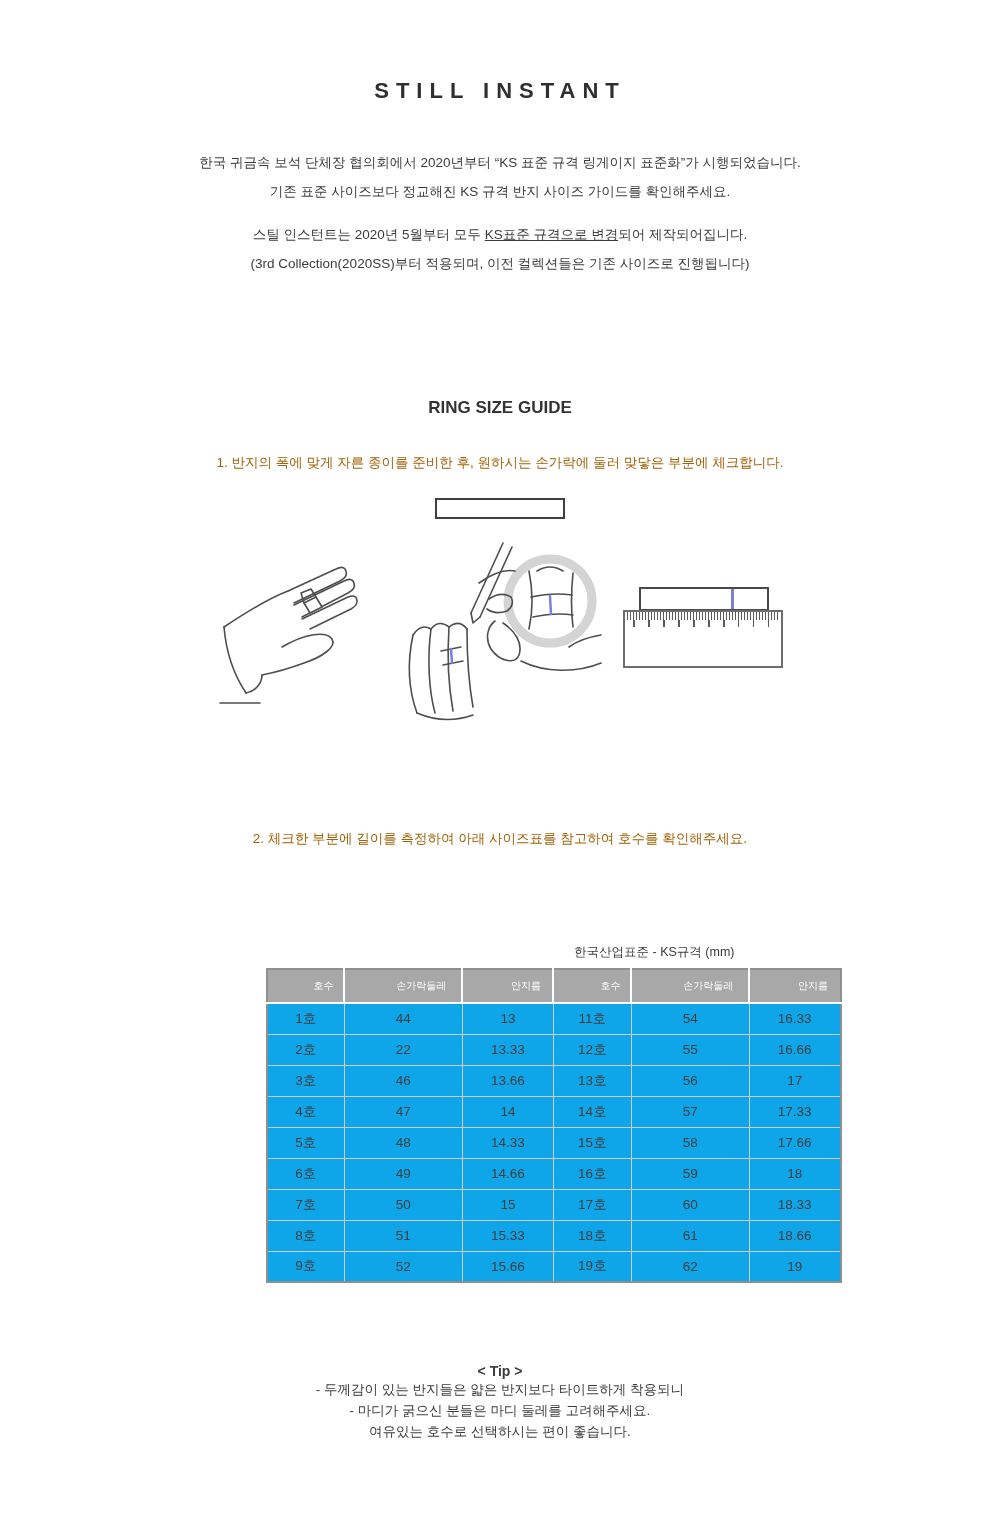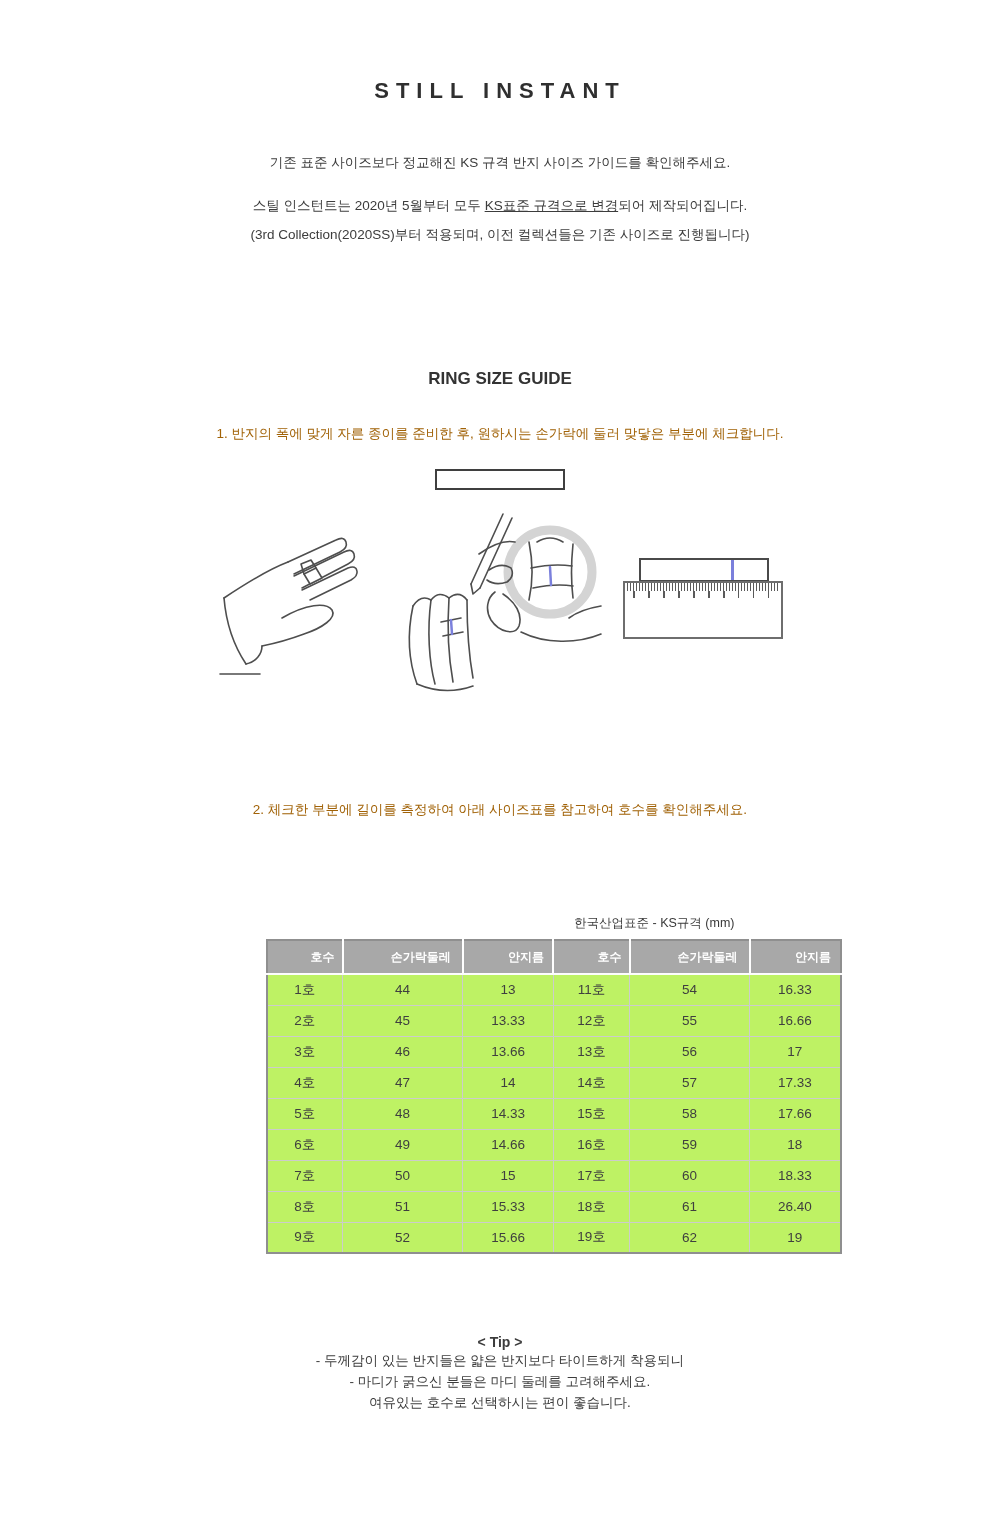--- a/index.html
+++ b/index.html
@@ -78,42 +78,43 @@
 
   .table-wrap{width:469px;margin:0 auto;}
   .table-caption{
     margin-top:96px;text-align:right;font-size:12.5px;color:#3a3a3a;
   }
   table{
     width:576px;margin-top:7px;border-collapse:collapse;
     border:2px solid var(--outer-border);
   }
   th{
-    background:var(--header-bg);color:#ffffff;font-weight:700;font-size:12px;
+    background:var(--header-bg);color:#ffffff;font-weight:400;font-size:10px;
     height:34px;border-right:2px solid #ffffff;border-bottom:2px solid #fdfdfd;padding-left:36px;
   }
   th:last-child{border-right:none;}
   td{
     height:31px;text-align:center;font-size:13.5px;color:#3f3f3f;
-    border:1px solid var(--inner-border);background:#bef264;margin-top:32px;
+    border:1px solid var(--inner-border);background:#0ea5e9;margin-top:32px;
   }
 
   .tip{margin-top:80px;text-align:center;color:#3c3c3c;}
   .tip-title{font-size:14px;font-weight:700;}
   .tip-line{font-size:13.5px;line-height:21px;}
   .tip-line:first-of-type{margin-top:4px;}
 </style>
 </head>
 <body>
 
 <div class="page">
 
   <h1 class="brand">STILL INSTANT</h1>
 
   <div class="intro intro-1">
+    <div>한국 귀금속 보석 단체장 협의회에서 2020년부터 “KS 표준 규격 링게이지 표준화”가 시행되었습니다.</div>
     <div>기존 표준 사이즈보다 정교해진 KS 규격 반지 사이즈 가이드를 확인해주세요.</div>
   </div>
 
   <div class="intro intro-2">
     <div><span>스틸 인스턴트는 2020년 5월부터 모두 </span><span class="em">KS표준 규격으로 변경</span><span>되어 제작되어집니다.</span></div>
     <div>(3rd Collection(2020SS)부터 적용되며, 이전 컬렉션들은 기존 사이즈로 진행됩니다)</div>
   </div>
 
   <h2 class="guide-title">RING SIZE GUIDE</h2>
 
@@ -196,21 +197,21 @@
           <tr>
             <td>1호</td>
             <td>44</td>
             <td>13</td>
             <td>11호</td>
             <td>54</td>
             <td>16.33</td>
           </tr>
           <tr>
             <td>2호</td>
-            <td>45</td>
+            <td>22</td>
             <td>13.33</td>
             <td>12호</td>
             <td>55</td>
             <td>16.66</td>
           </tr>
           <tr>
             <td>3호</td>
             <td>46</td>
             <td>13.66</td>
             <td>13호</td>
@@ -248,21 +249,21 @@
             <td>17호</td>
             <td>60</td>
             <td>18.33</td>
           </tr>
           <tr>
             <td>8호</td>
             <td>51</td>
             <td>15.33</td>
             <td>18호</td>
             <td>61</td>
-            <td>26.40</td>
+            <td>18.66</td>
           </tr>
           <tr>
             <td>9호</td>
             <td>52</td>
             <td>15.66</td>
             <td>19호</td>
             <td>62</td>
             <td>19</td>
           </tr>
         </tbody>

